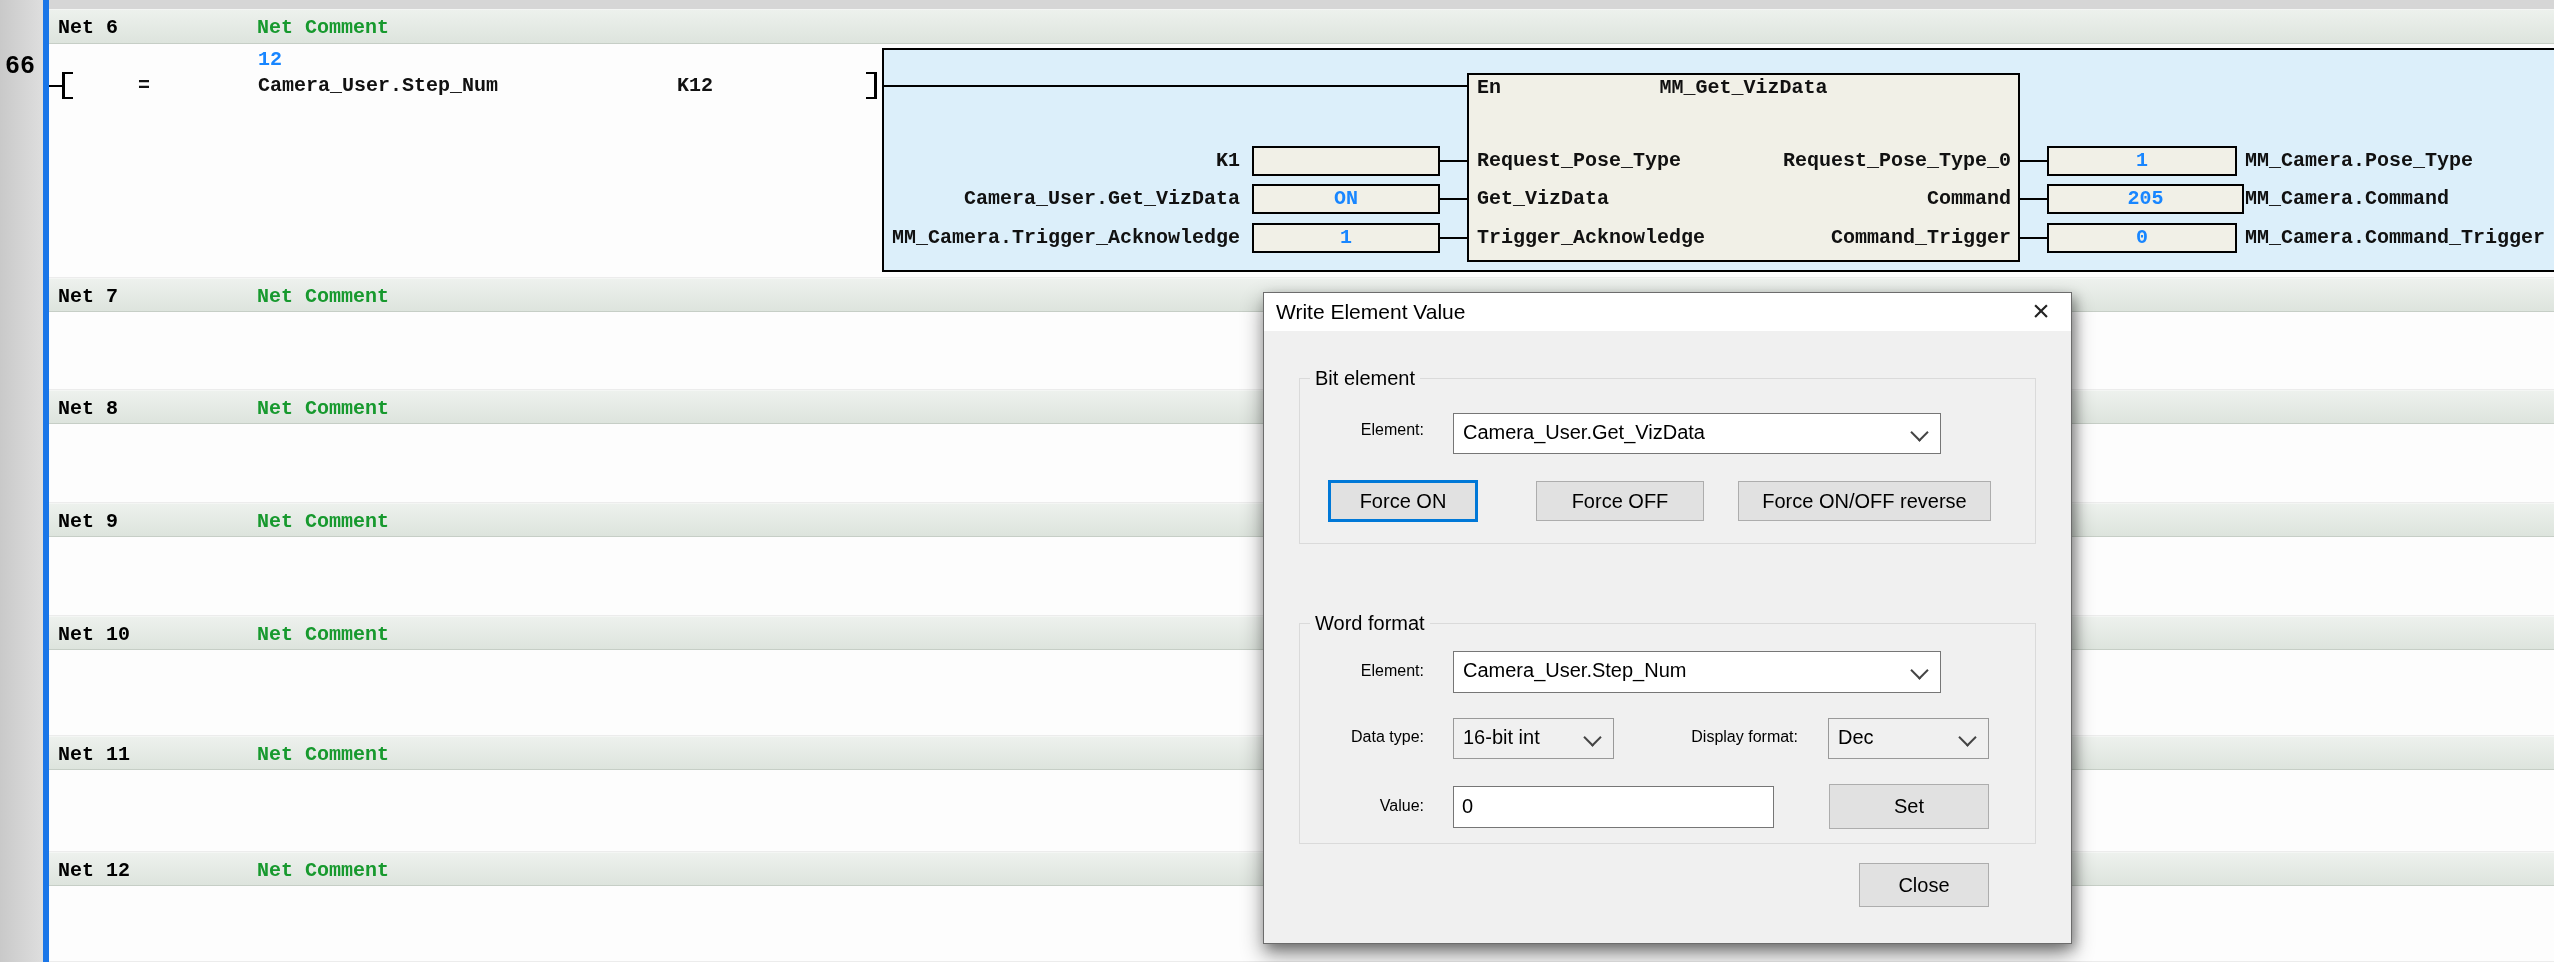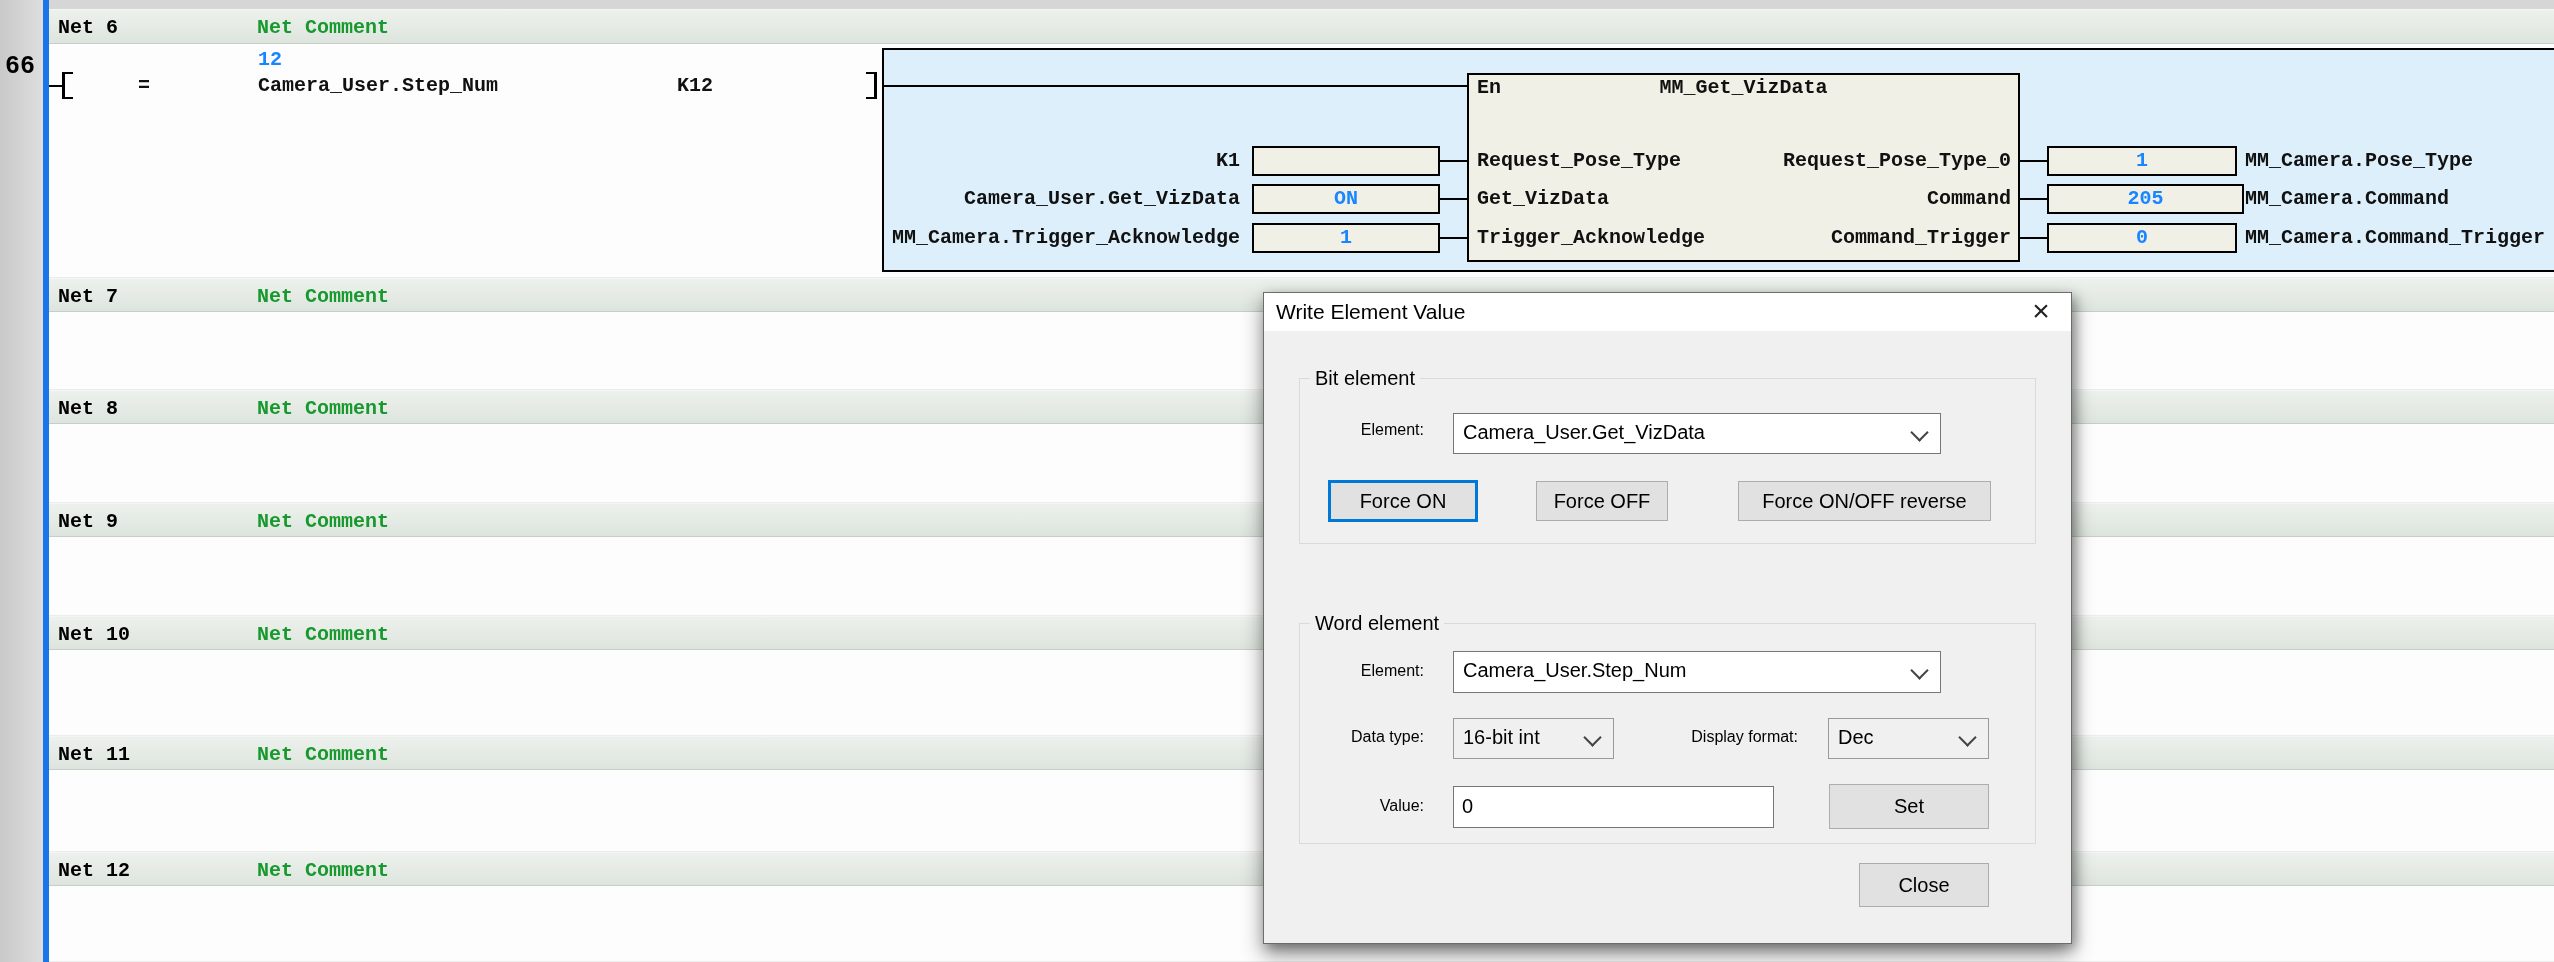--- a/index.html
+++ b/index.html
@@ -177,25 +177,25 @@
 
     <div class="group" style="left:35px;top:85px;width:737px;height:166px;">
       <span class="group-label">Bit element</span>
     </div>
     <div class="dlg-label" style="left:40px;top:128px;width:120px;text-align:right;">Element:</div>
     <div class="combo" style="left:189px;top:120px;width:488px;height:41px;">
       <span class="val">Camera_User.Get_VizData</span>
       <span class="chevron"></span>
     </div>
     <button class="btn focused" style="left:64px;top:187px;width:150px;height:42px;">Force ON</button>
-    <button class="btn" style="left:272px;top:188px;width:132px;height:40px;">Force OFF</button>
+    <button class="btn" style="left:272px;top:188px;width:168px;height:40px;">Force OFF</button>
     <button class="btn" style="left:474px;top:188px;width:253px;height:40px;">Force ON/OFF reverse</button>
 
     <div class="group" style="left:35px;top:330px;width:737px;height:221px;">
-      <span class="group-label">Word element</span>
+      <span class="group-label">Word format</span>
     </div>
     <div class="dlg-label" style="left:40px;top:369px;width:120px;text-align:right;">Element:</div>
     <div class="combo" style="left:189px;top:358px;width:488px;height:42px;">
       <span class="val">Camera_User.Step_Num</span>
       <span class="chevron"></span>
     </div>
 
     <div class="dlg-label" style="left:30px;top:435px;width:130px;text-align:right;">Data type:</div>
     <div class="combo grey" style="left:189px;top:425px;width:161px;height:41px;">
       <span class="val">16-bit int</span>

